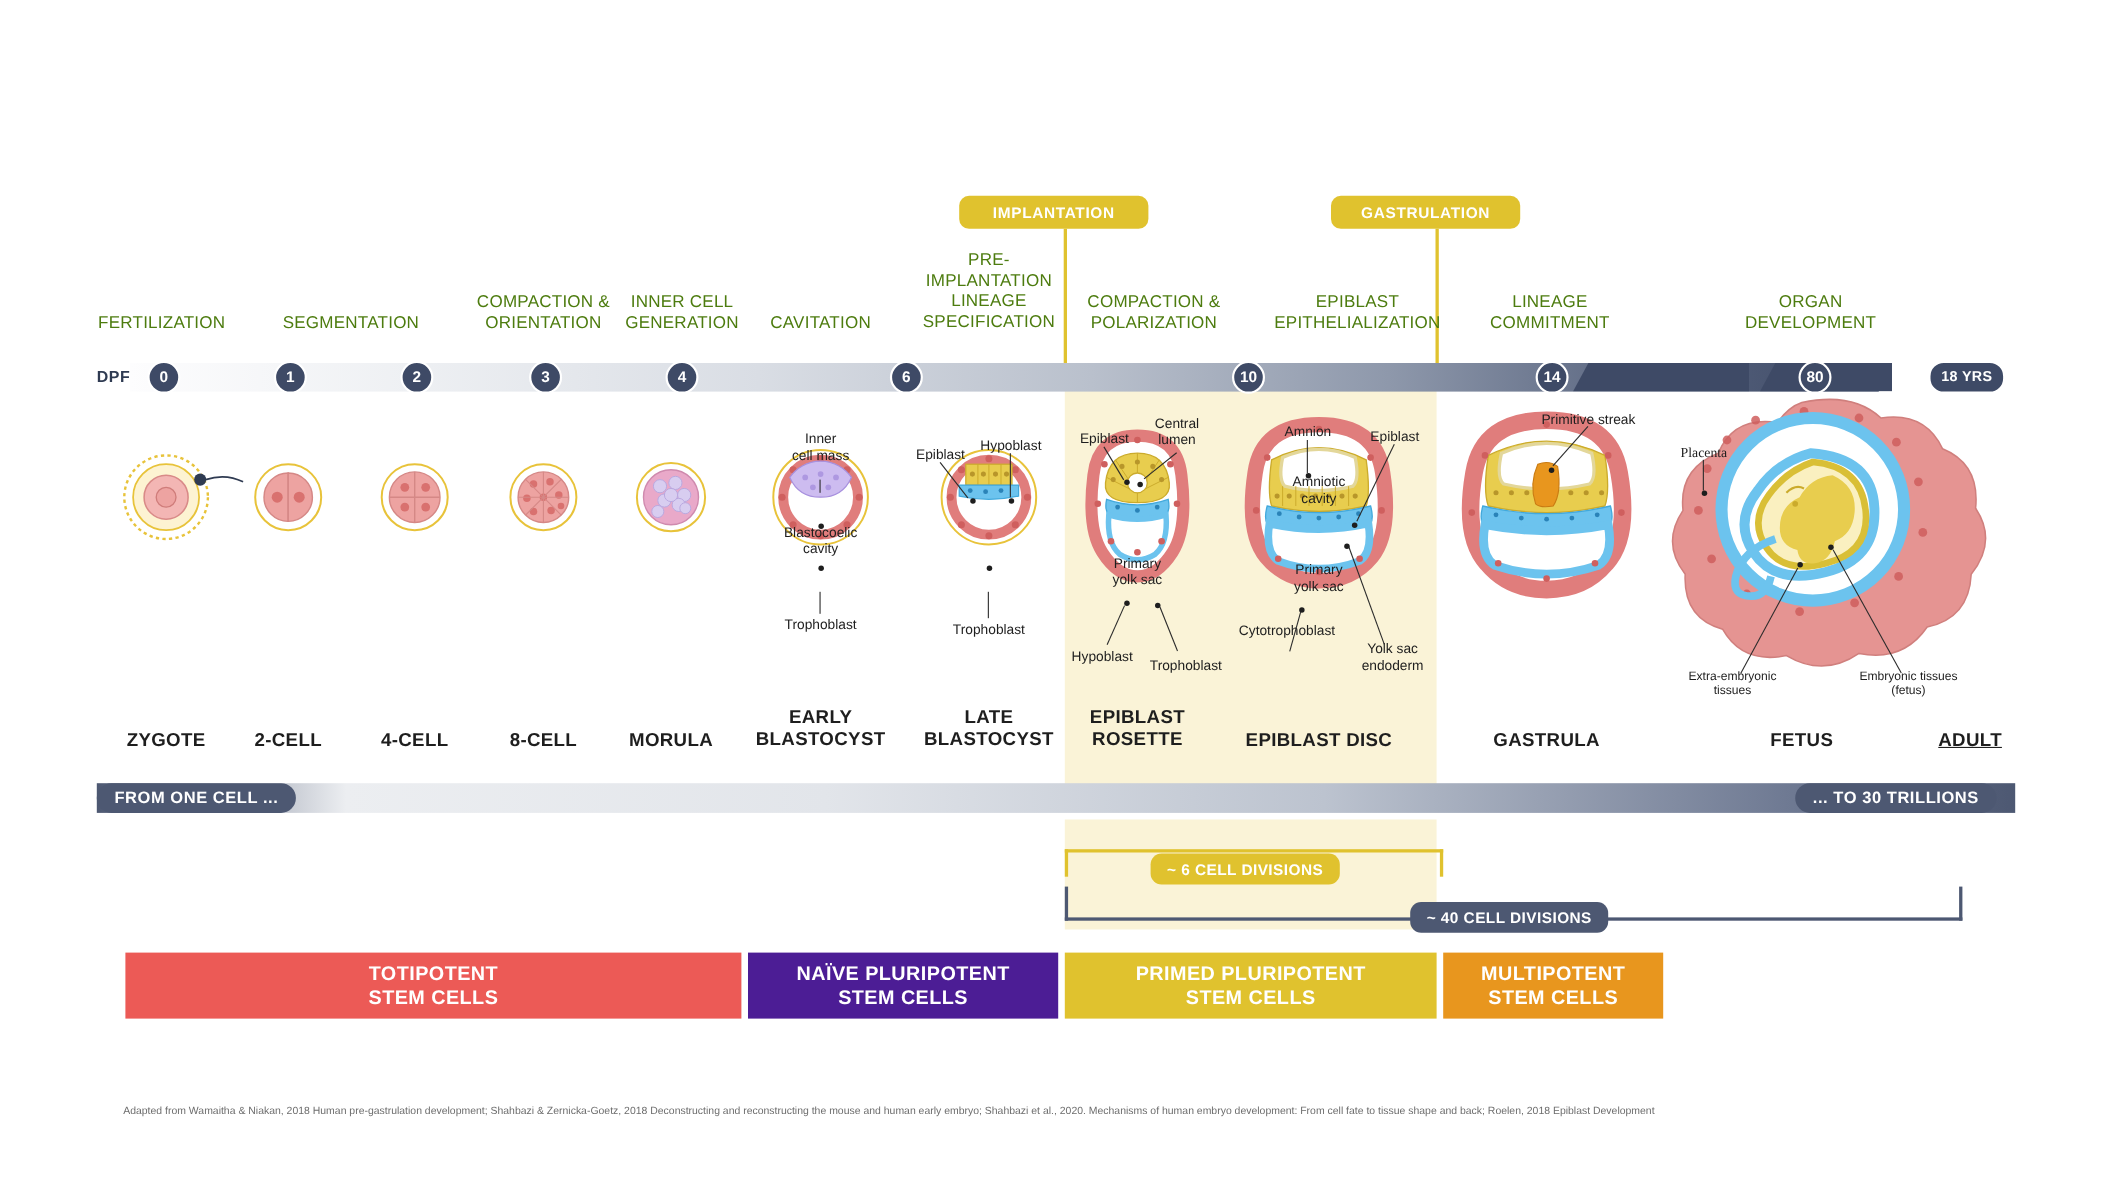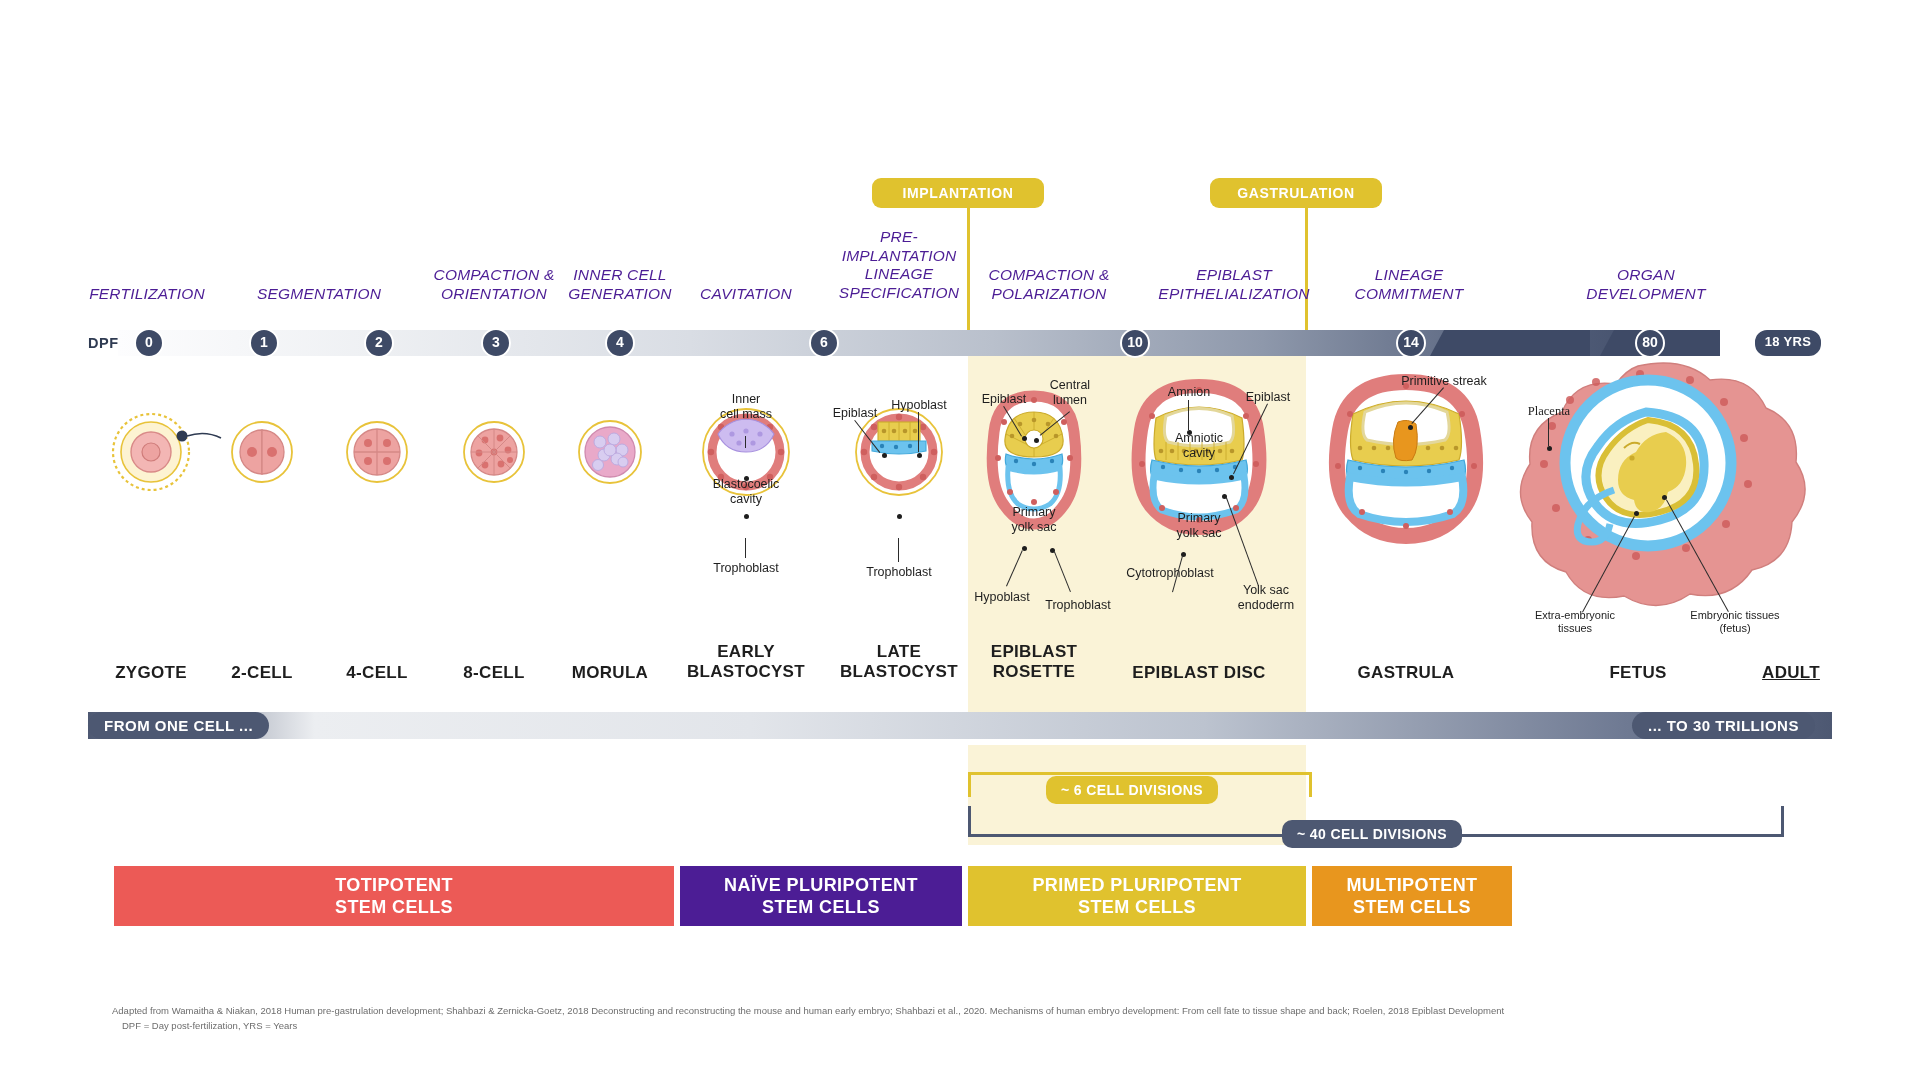--- a/index.html
+++ b/index.html
@@ -24,23 +24,22 @@
     letter-spacing:.6px;padding:7px 16px;border-radius:9px;white-space:nowrap;
     text-align:center;
   }
   .event-stem{width:3px;background:#e0c22e;}
   .event-dot{
     width:11px;height:18px;border-radius:50%;background:#e0c22e;
   }
 
   
   .stage-cap{
-    font-size:15.5px;color:#4c1d95;text-align:center;line-height:1.2;
+    font-size:15.5px;color:#4d7c0f;text-align:center;line-height:1.2;
     letter-spacing:.2px;
-    font-style:italic;
   }
 
   
   #dpf-label{
     left:88px;top:335px;font-size:14.5px;font-weight:700;color:#2f3b52;
     letter-spacing:.5px;
   }
   #dpf-bar{
     left:118px;top:330px;width:1590px;height:26px;
     background:linear-gradient(to right,#fdfdfe 0%,#eef0f3 16%,#d9dde4 36%,#b9c0cc 55%,#8e98ab 72%,#55617c 88%,#3e4a66 100%);
@@ -520,14 +519,13 @@
     <div class="potency" style="position: absolute; left: 968px; top: 0px; width: 338px; background: rgb(224, 194, 46);">
       <div>PRIMED PLURIPOTENT<br>STEM CELLS</div>
     </div>
     <div class="potency" style="position: absolute; left: 1312px; top: 0px; width: 200px; background: rgb(232, 150, 30);">
       <div>MULTIPOTENT<br>STEM CELLS</div>
     </div>
   </div>
 
 <div class="abs" id="footnote">
   <div>Adapted from Wamaitha &amp; Niakan, 2018 Human pre-gastrulation development; Shahbazi &amp; Zernicka-Goetz, 2018 Deconstructing and reconstructing the mouse and human early embryo; Shahbazi et al., 2020. Mechanisms of human embryo development: From cell fate to tissue shape and back; Roelen, 2018 Epiblast Development</div>
-  <div style="padding-left:10px;">DPF = Day post-fertilization, YRS = Years</div>
 </div>
 
 </body></html>

